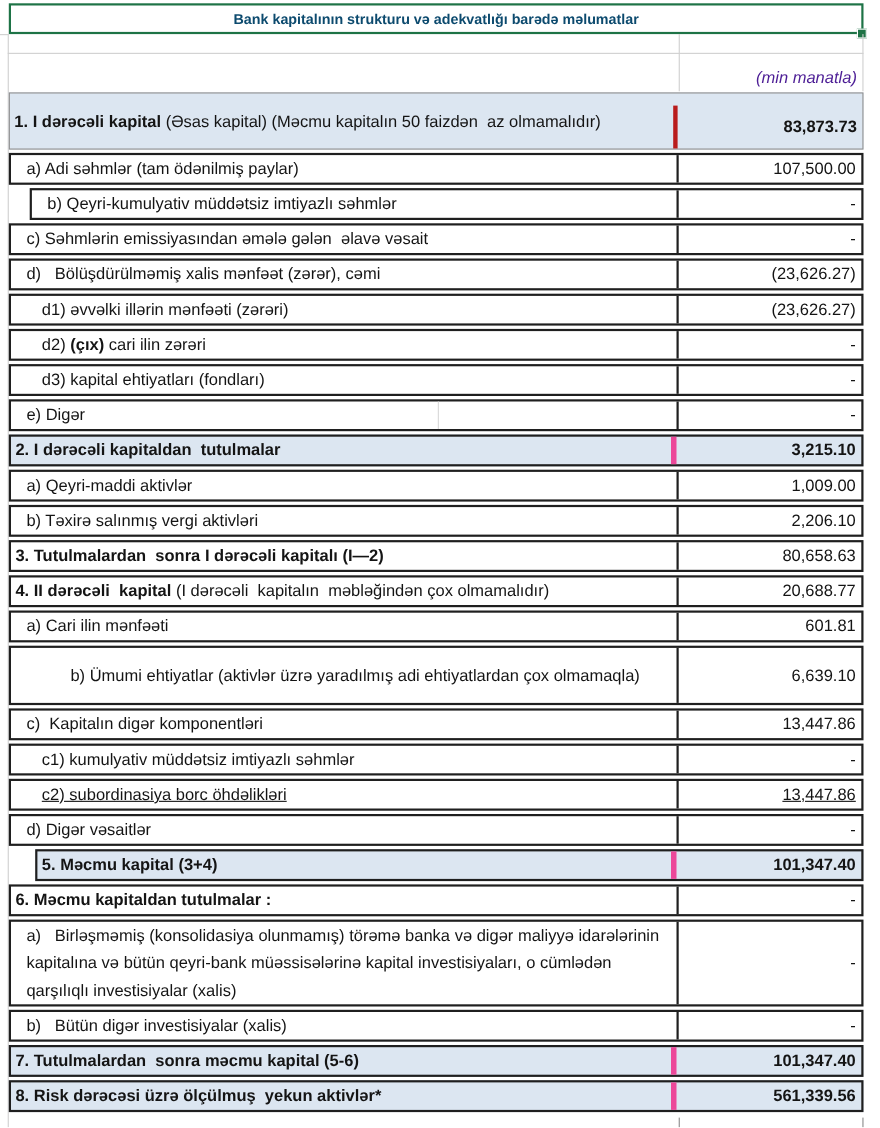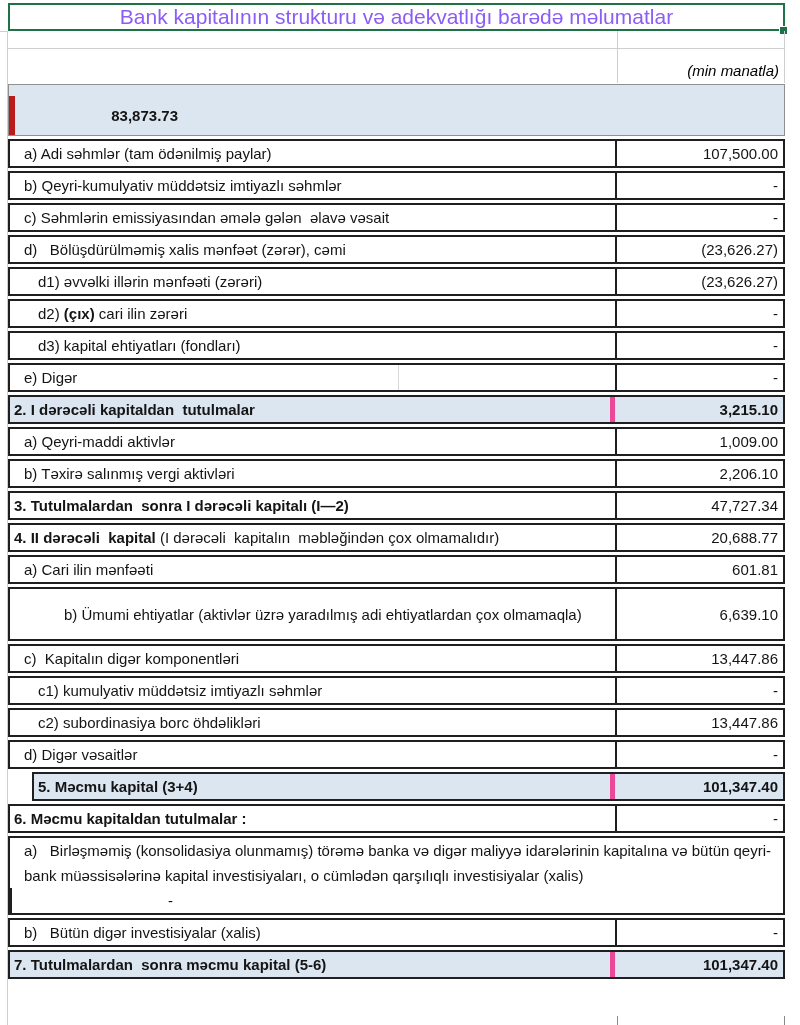--- a/index.html
+++ b/index.html
@@ -1,44 +1,44 @@
 <!DOCTYPE html>
 <html><head>
 <meta charset="utf-8">
 <style>
   html,body{margin:0;padding:0;background:#fff;}
   #page{position:relative;width:800px;height:1025px;background:#fff;overflow:hidden;
         font-family:"Liberation Sans","DejaVu Sans",sans-serif;color:#141414;}
   
   #title-box{position:absolute;left:8px;top:3px;width:773px;height:24px;
              border:2px solid #1E7346;background:#fff;display:flex;align-items:center;justify-content:center;}
-  #title-box .t{font-weight:400;font-size:21px;color:#8b5cf6;white-space:pre;}
+  #title-box .t{font-weight:700;font-size:13px;color:#0c4a6e;white-space:pre;}
   #fill-handle{position:absolute;left:779px;top:26px;width:7px;height:7px;background:#1E7346;border:1px solid #fff;}
   
   .vgrid{position:absolute;width:1px;background:#cfcfcf;}
   .hgrid{position:absolute;height:1px;background:#cfcfcf;}
   .stub{background:#8a8a8a;}
   
   #unit-row{position:absolute;left:8px;top:50px;width:777px;height:30px;
             display:flex;align-items:center;justify-content:flex-end;}
-  #unit-row .t{font-style:italic;font-size:15px;color:#000000;padding-right:6px;margin-top:11px;}
+  #unit-row .t{font-style:italic;font-size:15px;color:#4c1d95;padding-right:6px;margin-top:11px;}
   
   #rows{position:absolute;left:8px;top:84px;width:777px;box-sizing:content-box;}
   .row{display:flex;align-items:center;border:2px solid #1f1f1f;margin-bottom:3px;background:#fff;box-sizing:content-box;}
   .row.blue{background:#dce6f1;}
   .row.thin{border:1px solid #8f8f8f;}
   .cell{font-size:15px;line-height:25px;}
   .label{flex:1;position:relative;white-space:pre-wrap;padding-right:4px;}
   .ind0{padding-left:4px;}
   .ind1{padding-left:14px;}
   .ind2{padding-left:28px;}
   .value{width:156px;align-self:stretch;display:flex;align-items:center;justify-content:flex-end;
          padding:0 5px;border-left:2px solid #1f1f1f;white-space:nowrap;}
   .row.blue .value{border-left:5px solid #ec4899;width:158px;}
-  .row.thin .value{border-left:6px solid #b91c1c;width:158px;margin-top:11px;}
+  .row.thin .value{border-left:4px solid #b91c1c;width:158px;margin-top:11px;}
   .b{font-weight:700;}
   .inner-divider{position:absolute;left:388px;top:0;bottom:0;width:1px;background:#d8d8d8;}
 </style>
 </head>
 <body>
 
 <div id="page">
 
   <div id="title-box">
     <span class="t">Bank kapitalının strukturu və adekvatlığı barədə məlumatlar</span>
@@ -53,27 +53,28 @@
 
   <div class="vgrid stub" style="left:617px;top:1016px;height:9px;"></div>
   <div class="vgrid stub" style="left:784px;top:1016px;height:9px;"></div>
 
   <div id="unit-row">
     <span class="t">(min manatla)</span>
   </div>
 
   <div id="rows">
       <div class="row blue thin" style="min-height: 50px;">
+        <div class="cell label ind0"><span class="b">1. I dərəcəli kapital </span><span>(Əsas kapital) (Məcmu kapitalın 50 faizdən  az olmamalıdır)</span></div>
         <div class="cell value b">83,873.73</div>
       </div>
       <div class="row" style="min-height: 25px;">
         <div class="cell label ind1"><span>a) Adi səhmlər (tam ödənilmiş paylar)</span></div>
         <div class="cell value">107,500.00</div>
       </div>
-      <div class="row" style="min-height: 25px;">
+      <div class="row" style="min-height: 25px; margin-left: 19px;">
         <div class="cell label ind1"><span>b) Qeyri-kumulyativ müddətsiz imtiyazlı səhmlər</span></div>
         <div class="cell value">-</div>
       </div>
       <div class="row" style="min-height: 25px; justify-content: center;">
         <div class="cell label ind1"><span>c) Səhmlərin emissiyasından əmələ gələn  əlavə vəsait</span></div>
         <div class="cell value">-</div>
       </div>
       <div class="row" style="min-height: 25px;">
         <div class="cell label ind1"><span>d)   Bölüşdürülməmiş xalis mənfəət (zərər), cəmi</span></div>
         <div class="cell value">(23,626.27)</div>
@@ -101,21 +102,21 @@
       <div class="row" style="min-height: 25px;">
         <div class="cell label ind1"><span>a) Qeyri-maddi aktivlər</span></div>
         <div class="cell value">1,009.00</div>
       </div>
       <div class="row" style="min-height: 25px;">
         <div class="cell label ind1"><span>b) Təxirə salınmış vergi aktivləri</span></div>
         <div class="cell value">2,206.10</div>
       </div>
       <div class="row" style="min-height: 25px;">
         <div class="cell label ind0"><span class="b">3. Tutulmalardan  sonra I dərəcəli kapitalı (I—2)</span></div>
-        <div class="cell value">47,727.34</div>
+        <div class="cell value">80,658.63</div>
       </div>
       <div class="row" style="min-height: 25px;">
         <div class="cell label ind0"><span class="b">4. II dərəcəli  kapital </span><span>(I dərəcəli  kapitalın  məbləğindən çox olmamalıdır)</span></div>
         <div class="cell value">20,688.77</div>
       </div>
       <div class="row" style="min-height: 25px;">
         <div class="cell label ind1"><span>a) Cari ilin mənfəəti</span></div>
         <div class="cell value">601.81</div>
       </div>
       <div class="row" style="min-height: 50px; padding-left: 40px;">
@@ -123,43 +124,47 @@
         <div class="cell value">6,639.10</div>
       </div>
       <div class="row" style="min-height: 25px; gap: 35px;">
         <div class="cell label ind1"><span>c)  Kapitalın digər komponentləri</span></div>
         <div class="cell value">13,447.86</div>
       </div>
       <div class="row" style="min-height: 25px;">
         <div class="cell label ind2"><span>c1) kumulyativ müddətsiz imtiyazlı səhmlər</span></div>
         <div class="cell value">-</div>
       </div>
-      <div class="row" style="min-height: 25px;">
+      <div class="row" style="min-height: 25px; text-decoration: underline;">
         <div class="cell label ind2"><span>c2) subordinasiya borc öhdəlikləri</span></div>
         <div class="cell value">13,447.86</div>
       </div>
       <div class="row" style="min-height: 25px;">
         <div class="cell label ind1"><span>d) Digər vəsaitlər</span></div>
         <div class="cell value">-</div>
       </div>
       <div class="row blue" style="min-height: 25px; margin-left: 24px;">
         <div class="cell label ind0"><span class="b">5. Məcmu kapital (3+4)</span></div>
         <div class="cell value b">101,347.40</div>
       </div>
       <div class="row" style="min-height: 25px;">
         <div class="cell label ind0"><span class="b">6. Məcmu kapitaldan tutulmalar :</span></div>
         <div class="cell value">-</div>
       </div>
-      <div class="row" style="min-height: 75px; flex-direction: column;">
+      <div class="row" style="min-height: 75px;">
         <div class="cell label ind1"><span>a)   Birləşməmiş (konsolidasiya olunmamış) törəmə banka və digər maliyyə idarələrinin kapitalına və bütün qeyri-bank müəssisələrinə kapital investisiyaları, o cümlədən qarşılıqlı investisiyalar (xalis)</span></div>
         <div class="cell value">-</div>
       </div>
       <div class="row" style="min-height: 25px;">
         <div class="cell label ind1"><span>b)   Bütün digər investisiyalar (xalis)</span></div>
         <div class="cell value">-</div>
       </div>
       <div class="row blue" style="min-height: 25px;">
         <div class="cell label ind0"><span class="b">7. Tutulmalardan  sonra məcmu kapital (5-6)</span></div>
         <div class="cell value b">101,347.40</div>
       </div>
+      <div class="row blue" style="min-height: 25px;">
+        <div class="cell label ind0"><span class="b">8. Risk dərəcəsi üzrə ölçülmuş  yekun aktivlər*</span></div>
+        <div class="cell value b">561,339.56</div>
+      </div>
     </div>
 
 </div>
 
 </body></html>

